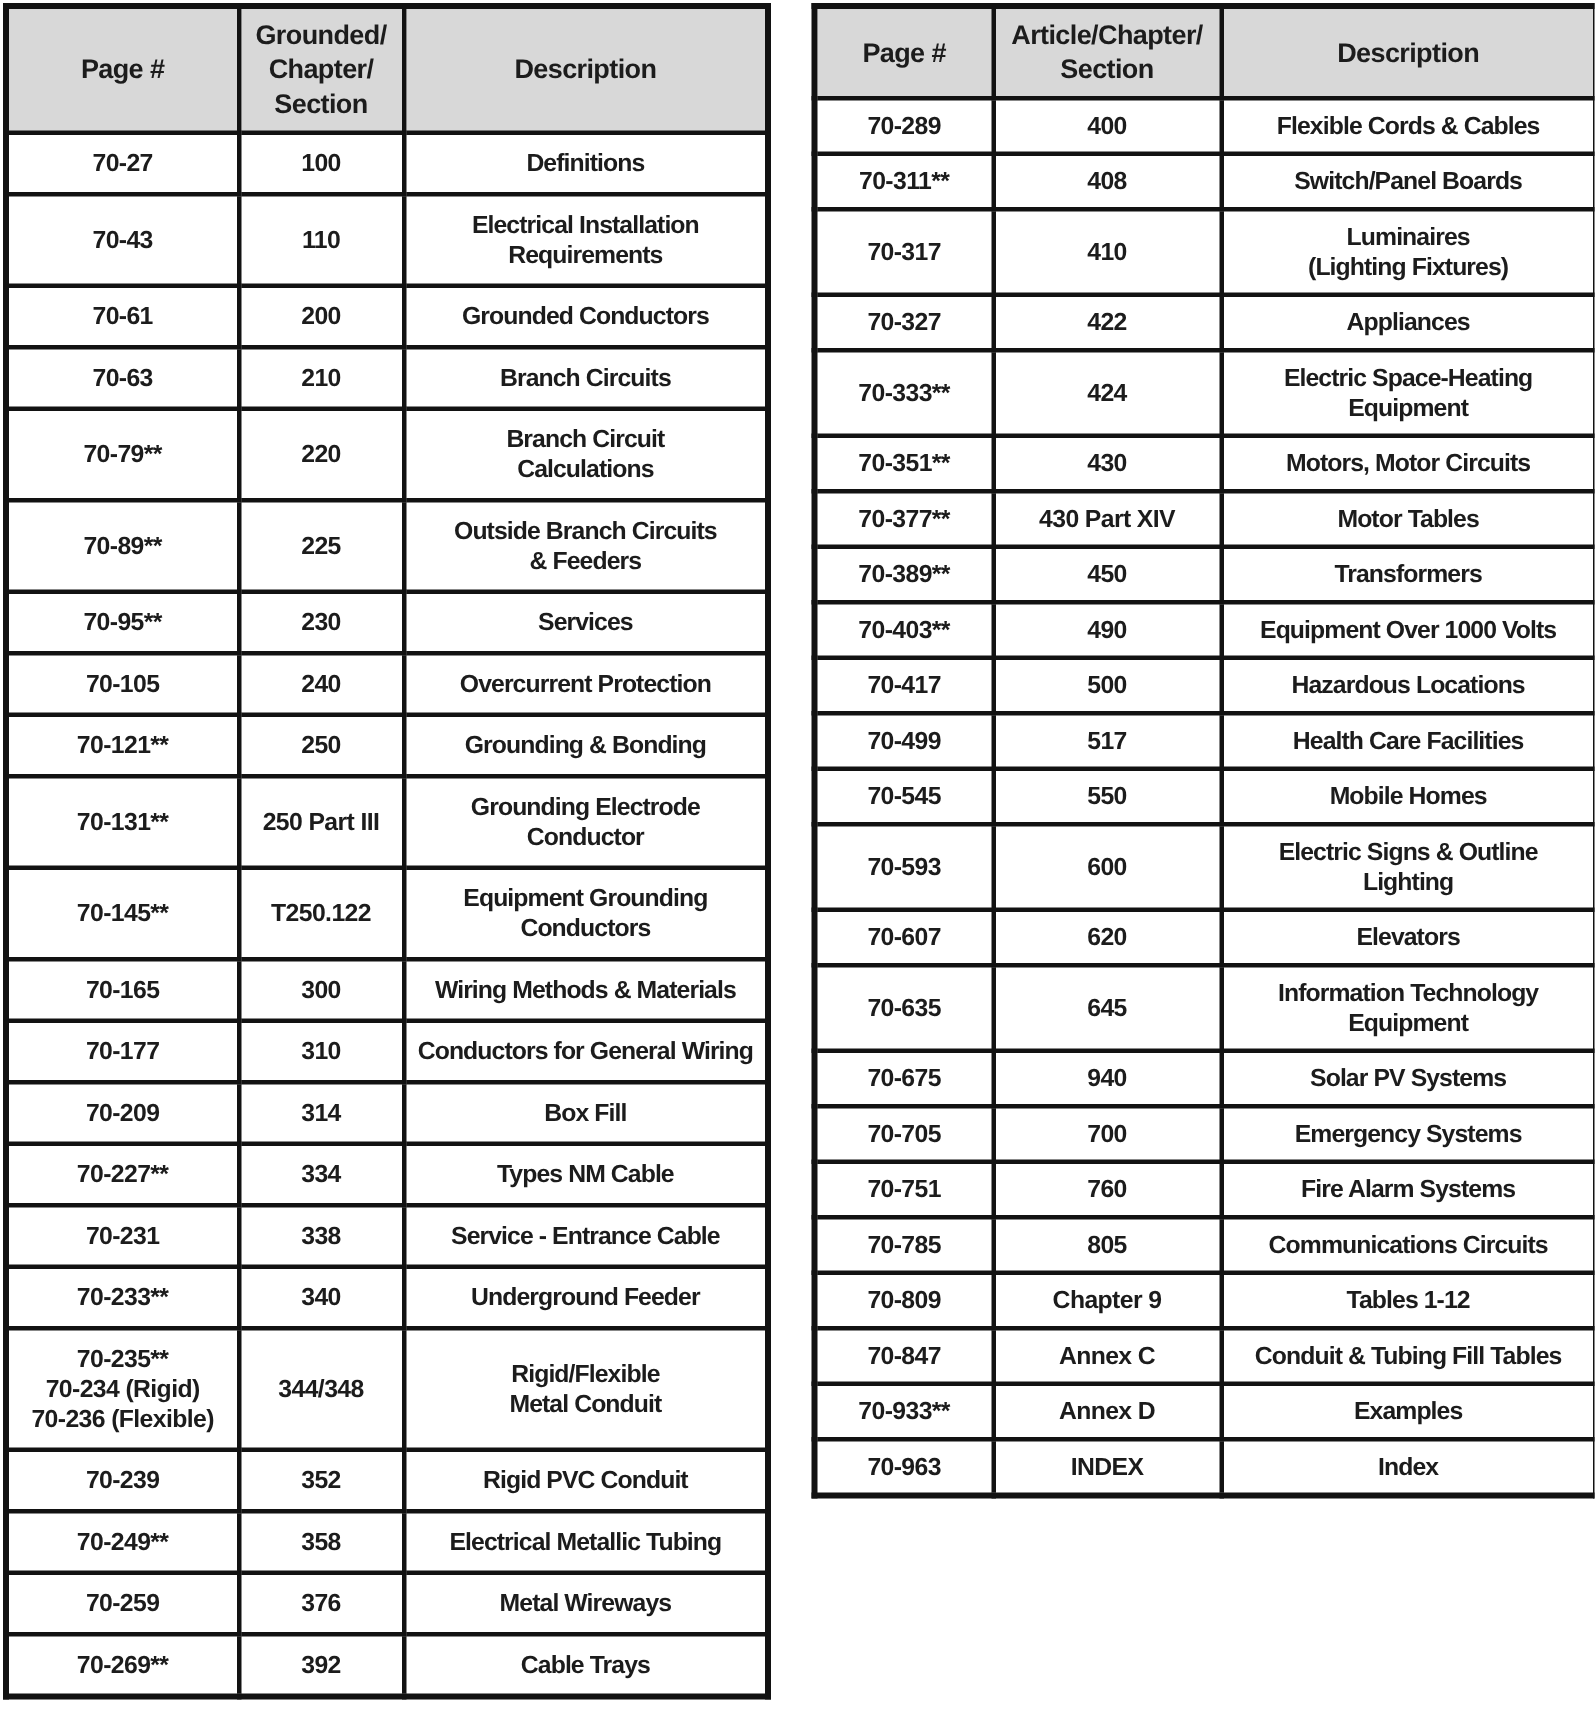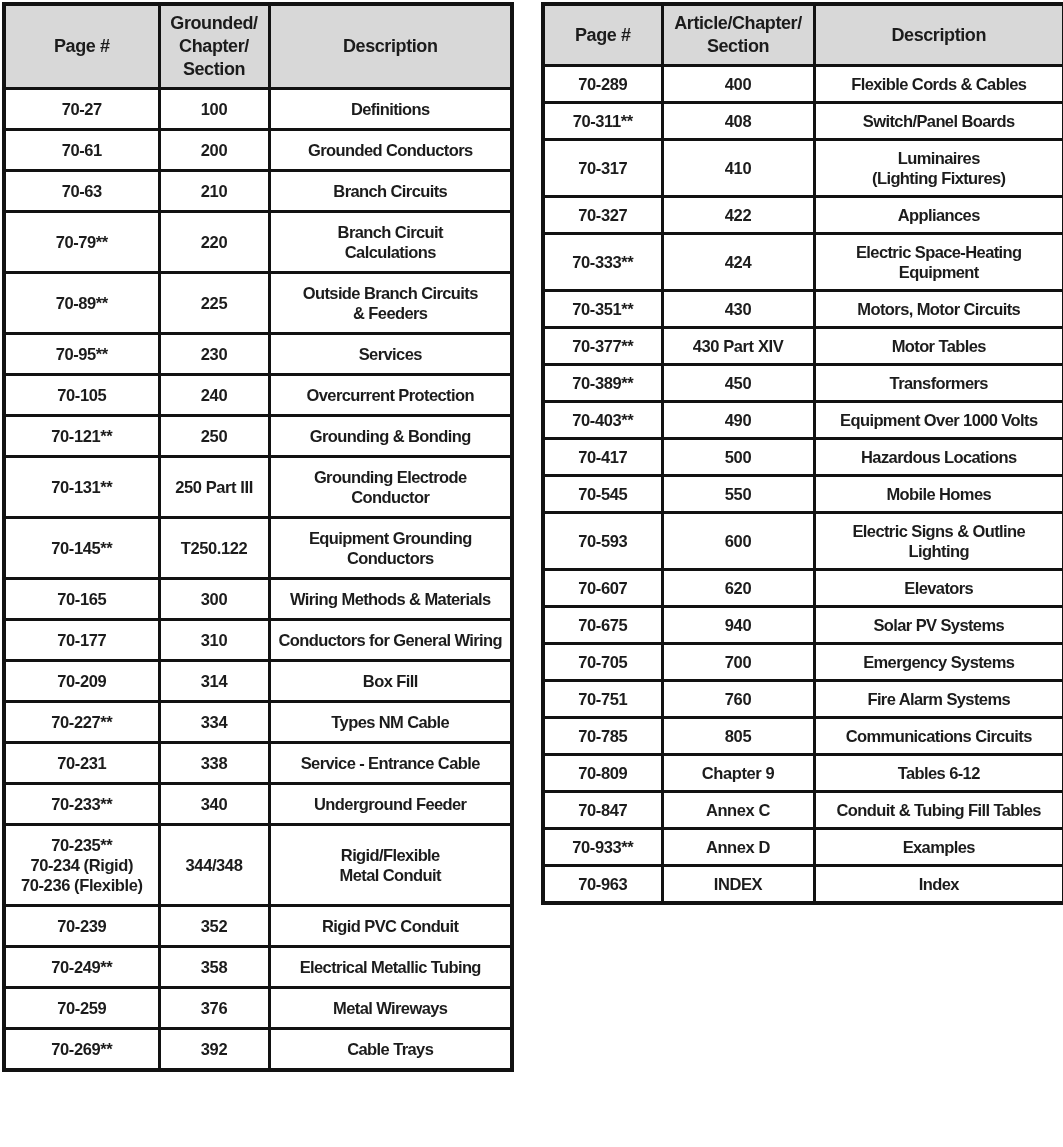--- a/index.html
+++ b/index.html
@@ -81,20 +81,26 @@
           <th class="col-desc">Description</th>
         </tr>
       </thead>
     <tbody>
         <tr>
           <td class="col-page">70-27</td>
           <td class="col-article">100</td>
           <td class="col-desc">Definitions</td>
         </tr>
         <tr>
+          <td class="col-page">70-43</td>
+          <td class="col-article">110</td>
+          <td class="col-desc">Electrical Installation
+Requirements</td>
+        </tr>
+        <tr>
           <td class="col-page">70-61</td>
           <td class="col-article">200</td>
           <td class="col-desc">Grounded Conductors</td>
         </tr>
         <tr>
           <td class="col-page">70-63</td>
           <td class="col-article">210</td>
           <td class="col-desc">Branch Circuits</td>
         </tr>
         <tr>
@@ -258,36 +264,47 @@
           <td class="col-page">70-403**</td>
           <td class="col-article">490</td>
           <td class="col-desc">Equipment Over 1000 Volts</td>
         </tr>
         <tr>
           <td class="col-page">70-417</td>
           <td class="col-article">500</td>
           <td class="col-desc">Hazardous Locations</td>
         </tr>
         <tr>
+          <td class="col-page">70-499</td>
+          <td class="col-article">517</td>
+          <td class="col-desc">Health Care Facilities</td>
+        </tr>
+        <tr>
           <td class="col-page">70-545</td>
           <td class="col-article">550</td>
           <td class="col-desc">Mobile Homes</td>
         </tr>
         <tr>
           <td class="col-page">70-593</td>
           <td class="col-article">600</td>
           <td class="col-desc">Electric Signs &amp; Outline
 Lighting</td>
         </tr>
         <tr>
           <td class="col-page">70-607</td>
           <td class="col-article">620</td>
           <td class="col-desc">Elevators</td>
         </tr>
         <tr>
+          <td class="col-page">70-635</td>
+          <td class="col-article">645</td>
+          <td class="col-desc">Information Technology
+Equipment</td>
+        </tr>
+        <tr>
           <td class="col-page">70-675</td>
           <td class="col-article">940</td>
           <td class="col-desc">Solar PV Systems</td>
         </tr>
         <tr>
           <td class="col-page">70-705</td>
           <td class="col-article">700</td>
           <td class="col-desc">Emergency Systems</td>
         </tr>
         <tr>
@@ -296,21 +313,21 @@
           <td class="col-desc">Fire Alarm Systems</td>
         </tr>
         <tr>
           <td class="col-page">70-785</td>
           <td class="col-article">805</td>
           <td class="col-desc">Communications Circuits</td>
         </tr>
         <tr>
           <td class="col-page">70-809</td>
           <td class="col-article">Chapter 9</td>
-          <td class="col-desc">Tables 6-12</td>
+          <td class="col-desc">Tables 1-12</td>
         </tr>
         <tr>
           <td class="col-page">70-847</td>
           <td class="col-article">Annex C</td>
           <td class="col-desc">Conduit &amp; Tubing Fill Tables</td>
         </tr>
         <tr>
           <td class="col-page">70-933**</td>
           <td class="col-article">Annex D</td>
           <td class="col-desc">Examples</td>

